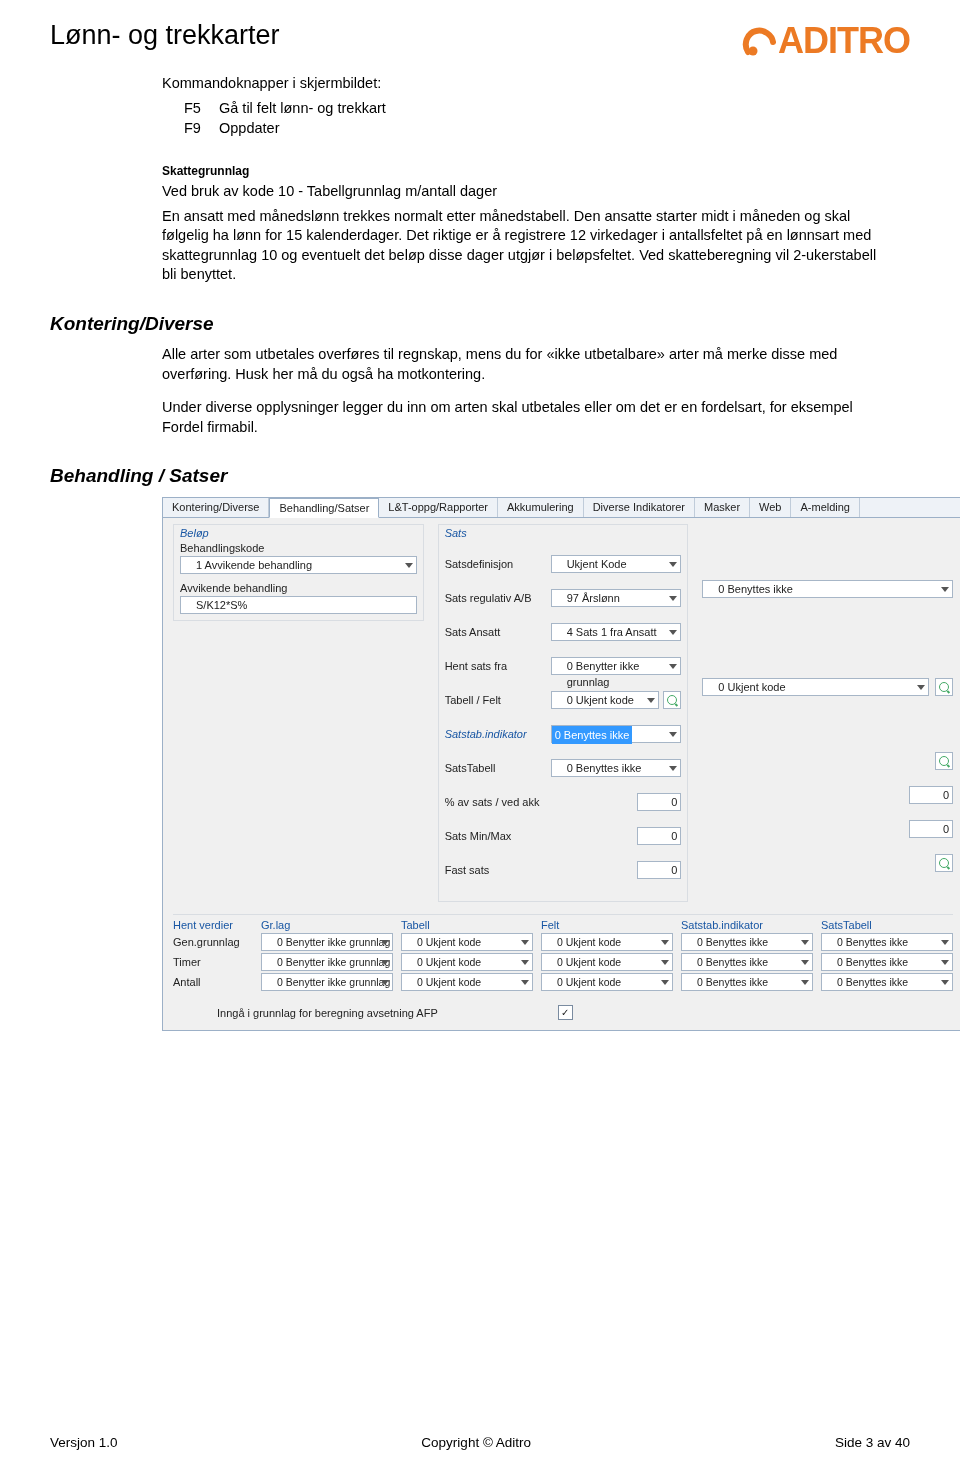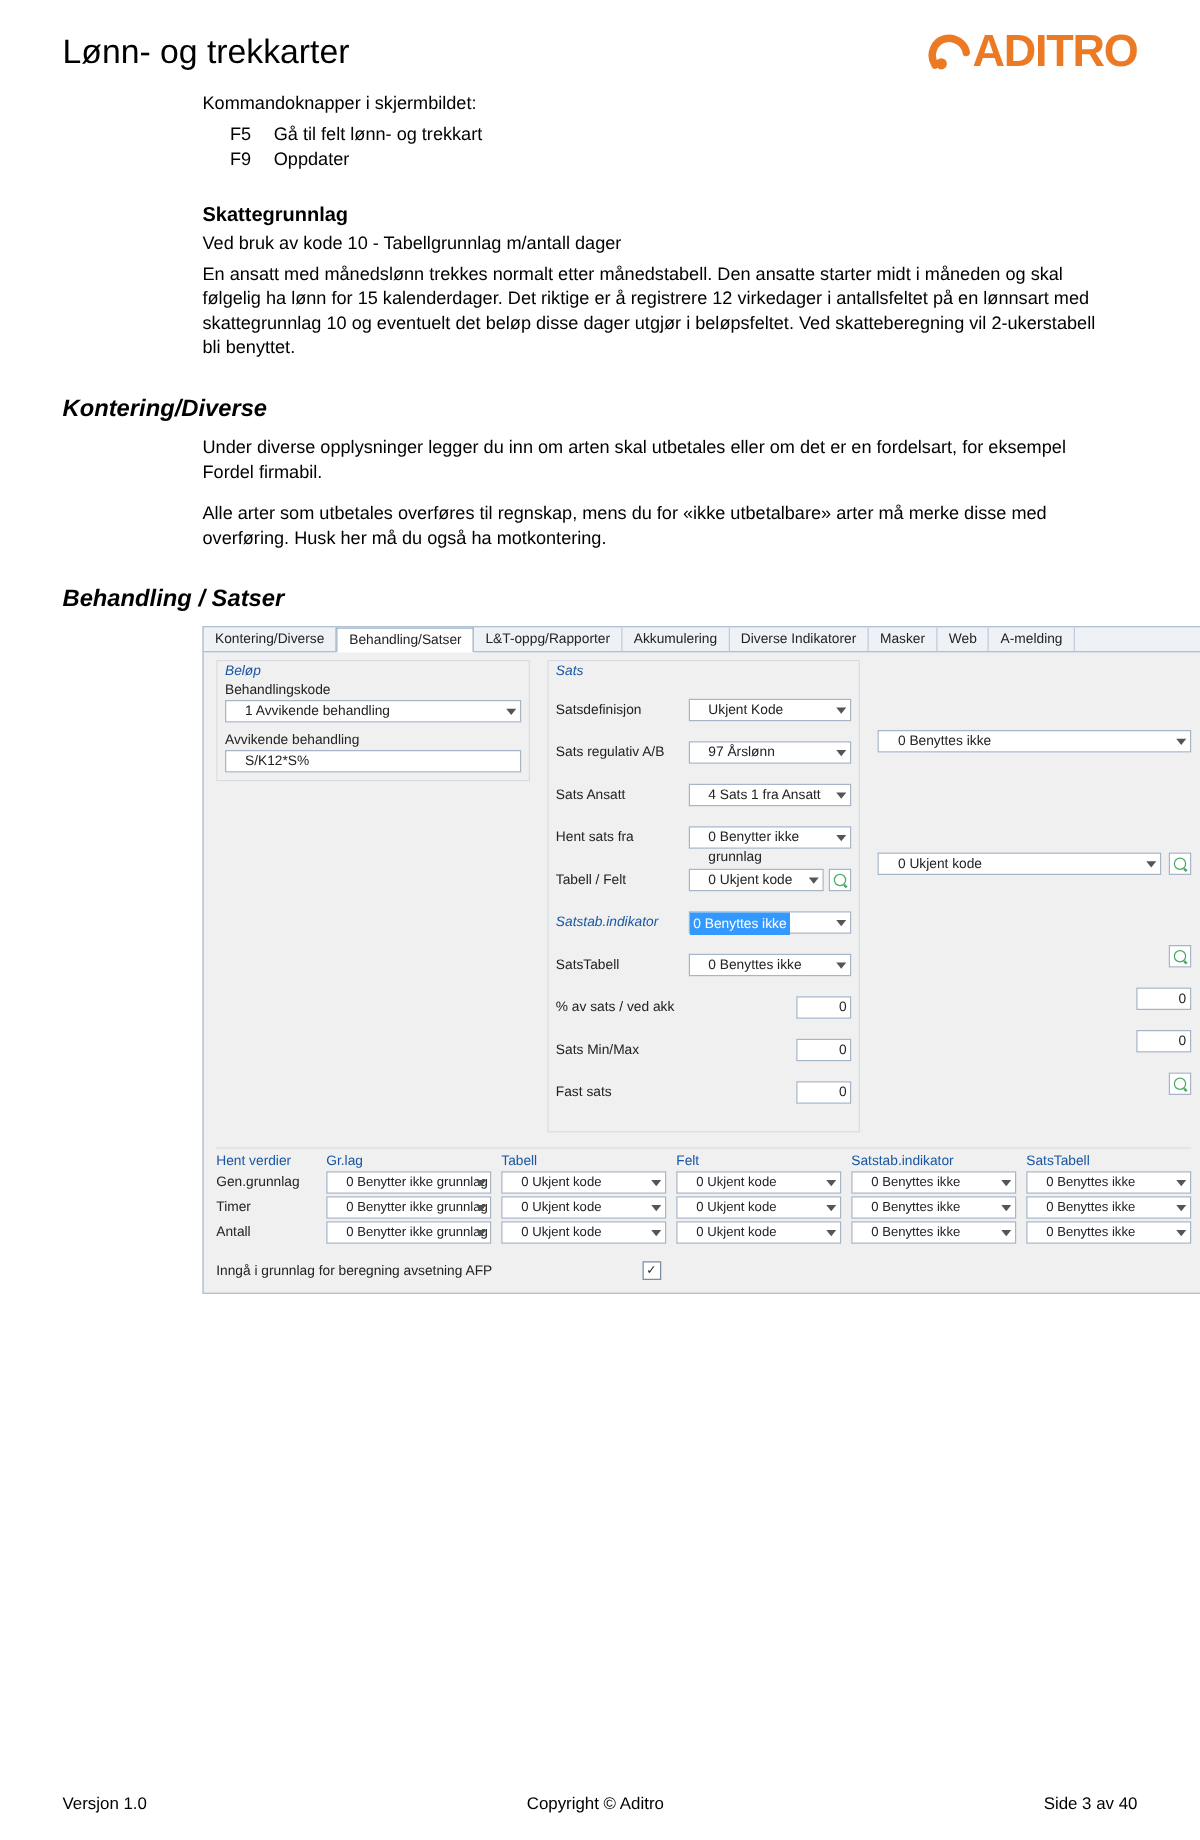--- a/index.html
+++ b/index.html
@@ -14,37 +14,37 @@
   .page {
     width: 960px;
     min-height: 1472px;
     position: relative;
     box-sizing: border-box;
     padding: 20px 50px 50px 50px;
   }
   .header {
     display: flex;
     justify-content: space-between;
-    align-items: center;
+    align-items: flex-start;
     margin-bottom: 12px;
   }
   h1 {
     font-size: 27px;
     font-weight: normal;
     margin: 0;
     font-family: Verdana, Arial, sans-serif;
   }
   h2 {
     font-size: 19px;
     font-weight: bold;
     font-style: italic;
     margin: 28px 0 10px 0;
   }
   h3 {
-    font-size: 16px;
+    font-size: 12px;
     font-weight: bold;
     margin: 8px 0 4px 0;
   }
   .indent {
     margin-left: 112px;
     margin-right: 30px;
   }
   .indent p {
     margin: 5px 0 14px 0;
     line-height: 1.35;
@@ -231,20 +231,21 @@
     white-space: nowrap;
     overflow: hidden;
     font-size: 10.5px;
   }
   .afp {
     display: flex;
     align-items: center;
     gap: 120px;
     margin-top: 8px;
     padding-top: 6px;
+    margin-left: 44px;
   }
   .w100 { width: 100%; }
   .dual {
     display: flex;
     gap: 4px;
     flex: 1;
   }
   .link {
     color: #1856a3;
     font-style: italic;
@@ -279,22 +280,22 @@
       </div>
     </div>
 
     <h3 style="margin-top:26px;">Skattegrunnlag</h3>
     <p style="margin-top:2px;margin-bottom:2px;">Ved bruk av kode 10 - Tabellgrunnlag m/antall dager</p>
     <p>En ansatt med månedslønn trekkes normalt etter månedstabell. Den ansatte starter midt i måneden og skal følgelig ha lønn for 15 kalenderdager. Det riktige er å registrere 12 virkedager i antallsfeltet på en lønnsart med skattegrunnlag 10 og eventuelt det beløp disse dager utgjør i beløpsfeltet. Ved skatteberegning vil 2-ukerstabell bli benyttet.</p>
   </div>
 
   <h2>Kontering/Diverse</h2>
   <div class="indent">
+    <p>Alle arter som utbetales overføres til regnskap, mens du for «ikke utbetalbare» arter må merke disse med overføring. Husk her må du også ha motkontering.</p>
     <p>Under diverse opplysninger legger du inn om arten skal utbetales eller om det er en fordelsart, for eksempel Fordel firmabil.</p>
-    <p>Alle arter som utbetales overføres til regnskap, mens du for «ikke utbetalbare» arter må merke disse med overføring. Husk her må du også ha motkontering.</p>
   </div>
 
   <h2>Behandling / Satser</h2>
 
   <div style="margin-left:112px;">
     <div class="shot">
 
       <div class="tabs">
         <div class="tab">Kontering/Diverse</div>
         <div class="tab active">Behandling/Satser</div>

